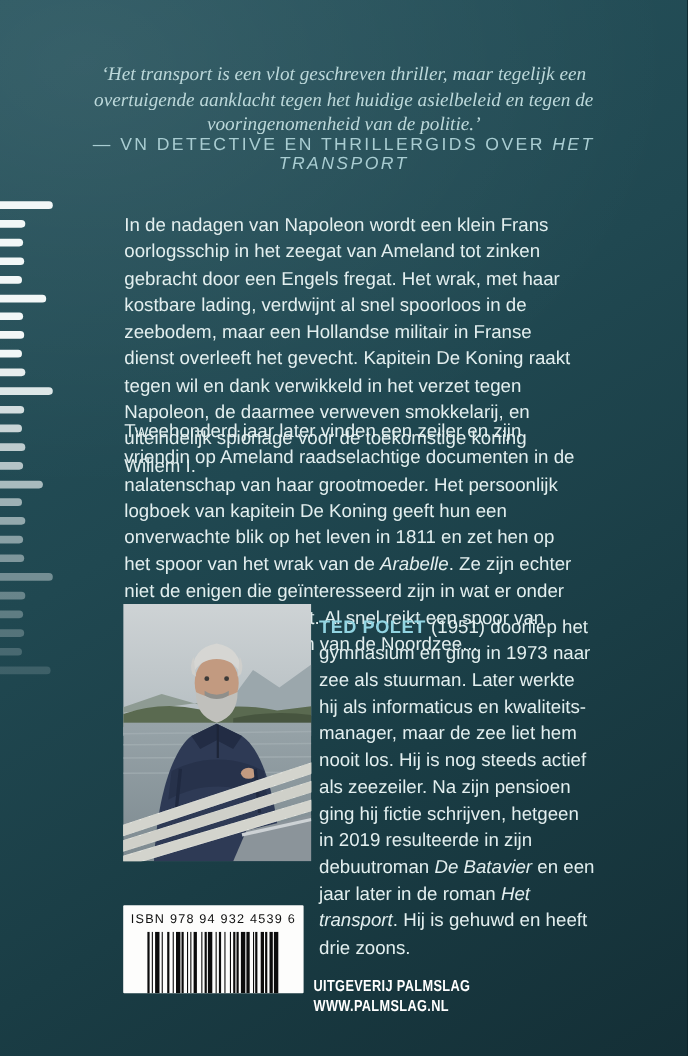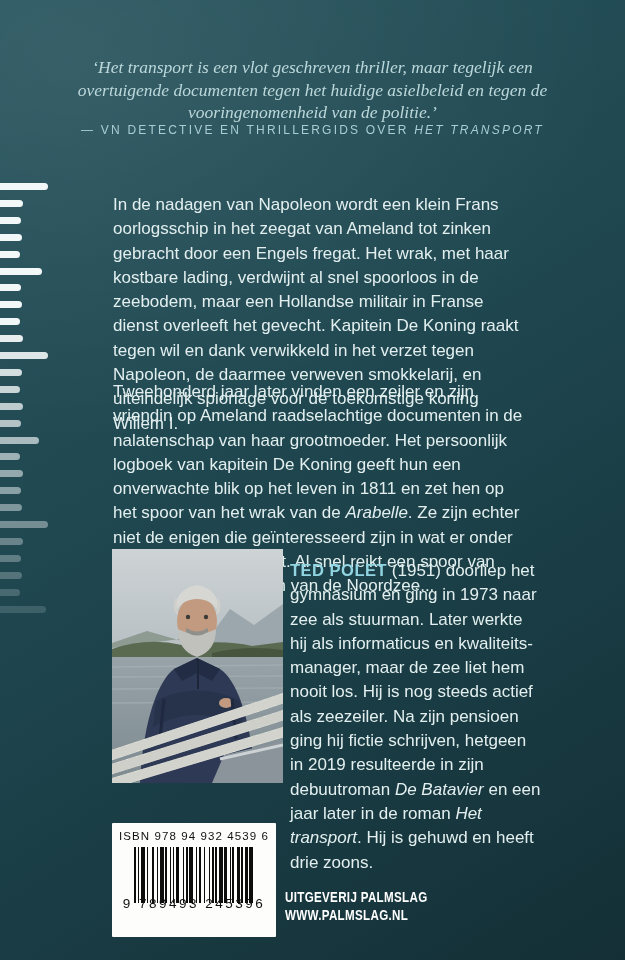--- a/index.html
+++ b/index.html
@@ -12,21 +12,21 @@
     color:#e2eeee;
   }
   
   .quote{
     position:absolute;top:56px;left:72px;right:72px;text-align:center;
     font-family:"Liberation Serif",serif;font-style:italic;
     font-size:17.5px;line-height:22.5px;color:#bcd8da;
   }
   .attribution{
     position:absolute;top:123px;left:30px;right:30px;text-align:center;
-    font-size:12px;letter-spacing:2.2px;color:#a9cdd2;font-weight:400;
+    font-size:16px;letter-spacing:2.2px;color:#a9cdd2;font-weight:400;
   }
   
   .para{
     position:absolute;left:113px;width:414px;
     font-size:17px;line-height:24.3px;color:#e3efef;
     hyphens:manual;
   }
   .para--1{top:176px;}
   .para--2{top:363px;}
   
@@ -40,21 +40,21 @@
   .bio{
     position:absolute;left:290px;top:541px;width:252px;
     font-size:17px;line-height:24.3px;color:#e3efef;hyphens:manual;
   }
   .author-name{
     color:#92d5e2;font-weight:700;letter-spacing:.5px;
     font-size:16.5px;
   }
   
   .barcode-box{
-    position:absolute;left:112px;top:823px;width:164px;height:114px;
+    position:absolute;left:112px;top:823px;width:164px;height:80px;
     background:#fdfdfc;color:#111;border-radius:1px;
   }
   .isbn{
     text-align:center;font-size:11.5px;letter-spacing:1.1px;
     padding-top:7px;color:#111;
   }
   .bars{
     position:relative;height:56px;margin:5px 12px 0 12px;
     display:flex;align-items:flex-start;justify-content:center;overflow:hidden;
   }
@@ -69,21 +69,21 @@
     position:absolute;left:285px;top:888px;color:#fff;
     font-weight:700;font-size:14.5px;line-height:18px;letter-spacing:.4px;
     transform:scaleX(.8);transform-origin:left top;white-space:nowrap;
   }
 </style>
 </head>
 <body>
 
 <div class="cover">
 
-  <div class="quote">‘Het transport is een vlot geschreven thriller, maar tegelijk een overtuigende documenten tegen het huidige asielbeleid en tegen de vooringenomenheid van de politie.’</div>
+  <div class="quote">‘Het transport is een vlot geschreven thriller, maar tegelijk een overtuigende aanklacht tegen het huidige asielbeleid en tegen de vooringenomenheid van de politie.’</div>
   <div class="attribution"><span>— VN DETECTIVE EN THRILLERGIDS OVER </span><span style="font-style: italic;">HET TRANSPORT</span></div>
 
   <div class="ruler">
       <div class="rbar" style="top: 0px; width: 48px; opacity: 1;"></div>
       <div class="rbar" style="top: 16.9px; width: 23px; opacity: 1;"></div>
       <div class="rbar" style="top: 33.8px; width: 21px; opacity: 1;"></div>
       <div class="rbar" style="top: 50.7px; width: 22px; opacity: 1;"></div>
       <div class="rbar" style="top: 67.6px; width: 20px; opacity: 1;"></div>
       <div class="rbar" style="top: 84.5px; width: 42px; opacity: 1;"></div>
       <div class="rbar" style="top: 101.4px; width: 21px; opacity: 1;"></div>
@@ -218,21 +218,20 @@
         <div class="gap" style="width: 3.9px;"></div>
         <div class="bar" style="width: 2.6px;"></div>
         <div class="gap" style="width: 1.3px;"></div>
         <div class="bar" style="width: 1.3px;"></div>
         <div class="gap" style="width: 2.6px;"></div>
         <div class="bar" style="width: 2.6px;"></div>
         <div class="gap" style="width: 1.3px;"></div>
         <div class="bar tall" style="width: 3.9px;"></div>
         <div class="gap" style="width: 1.3px;"></div>
       </div>
-    <div class="digits">9 789493 245396</div>
   </div>
 
   <div class="publisher">
     <div>UITGEVERIJ PALMSLAG</div>
     <div>WWW.PALMSLAG.NL</div>
   </div>
 
 </div>
 
 </body></html>

